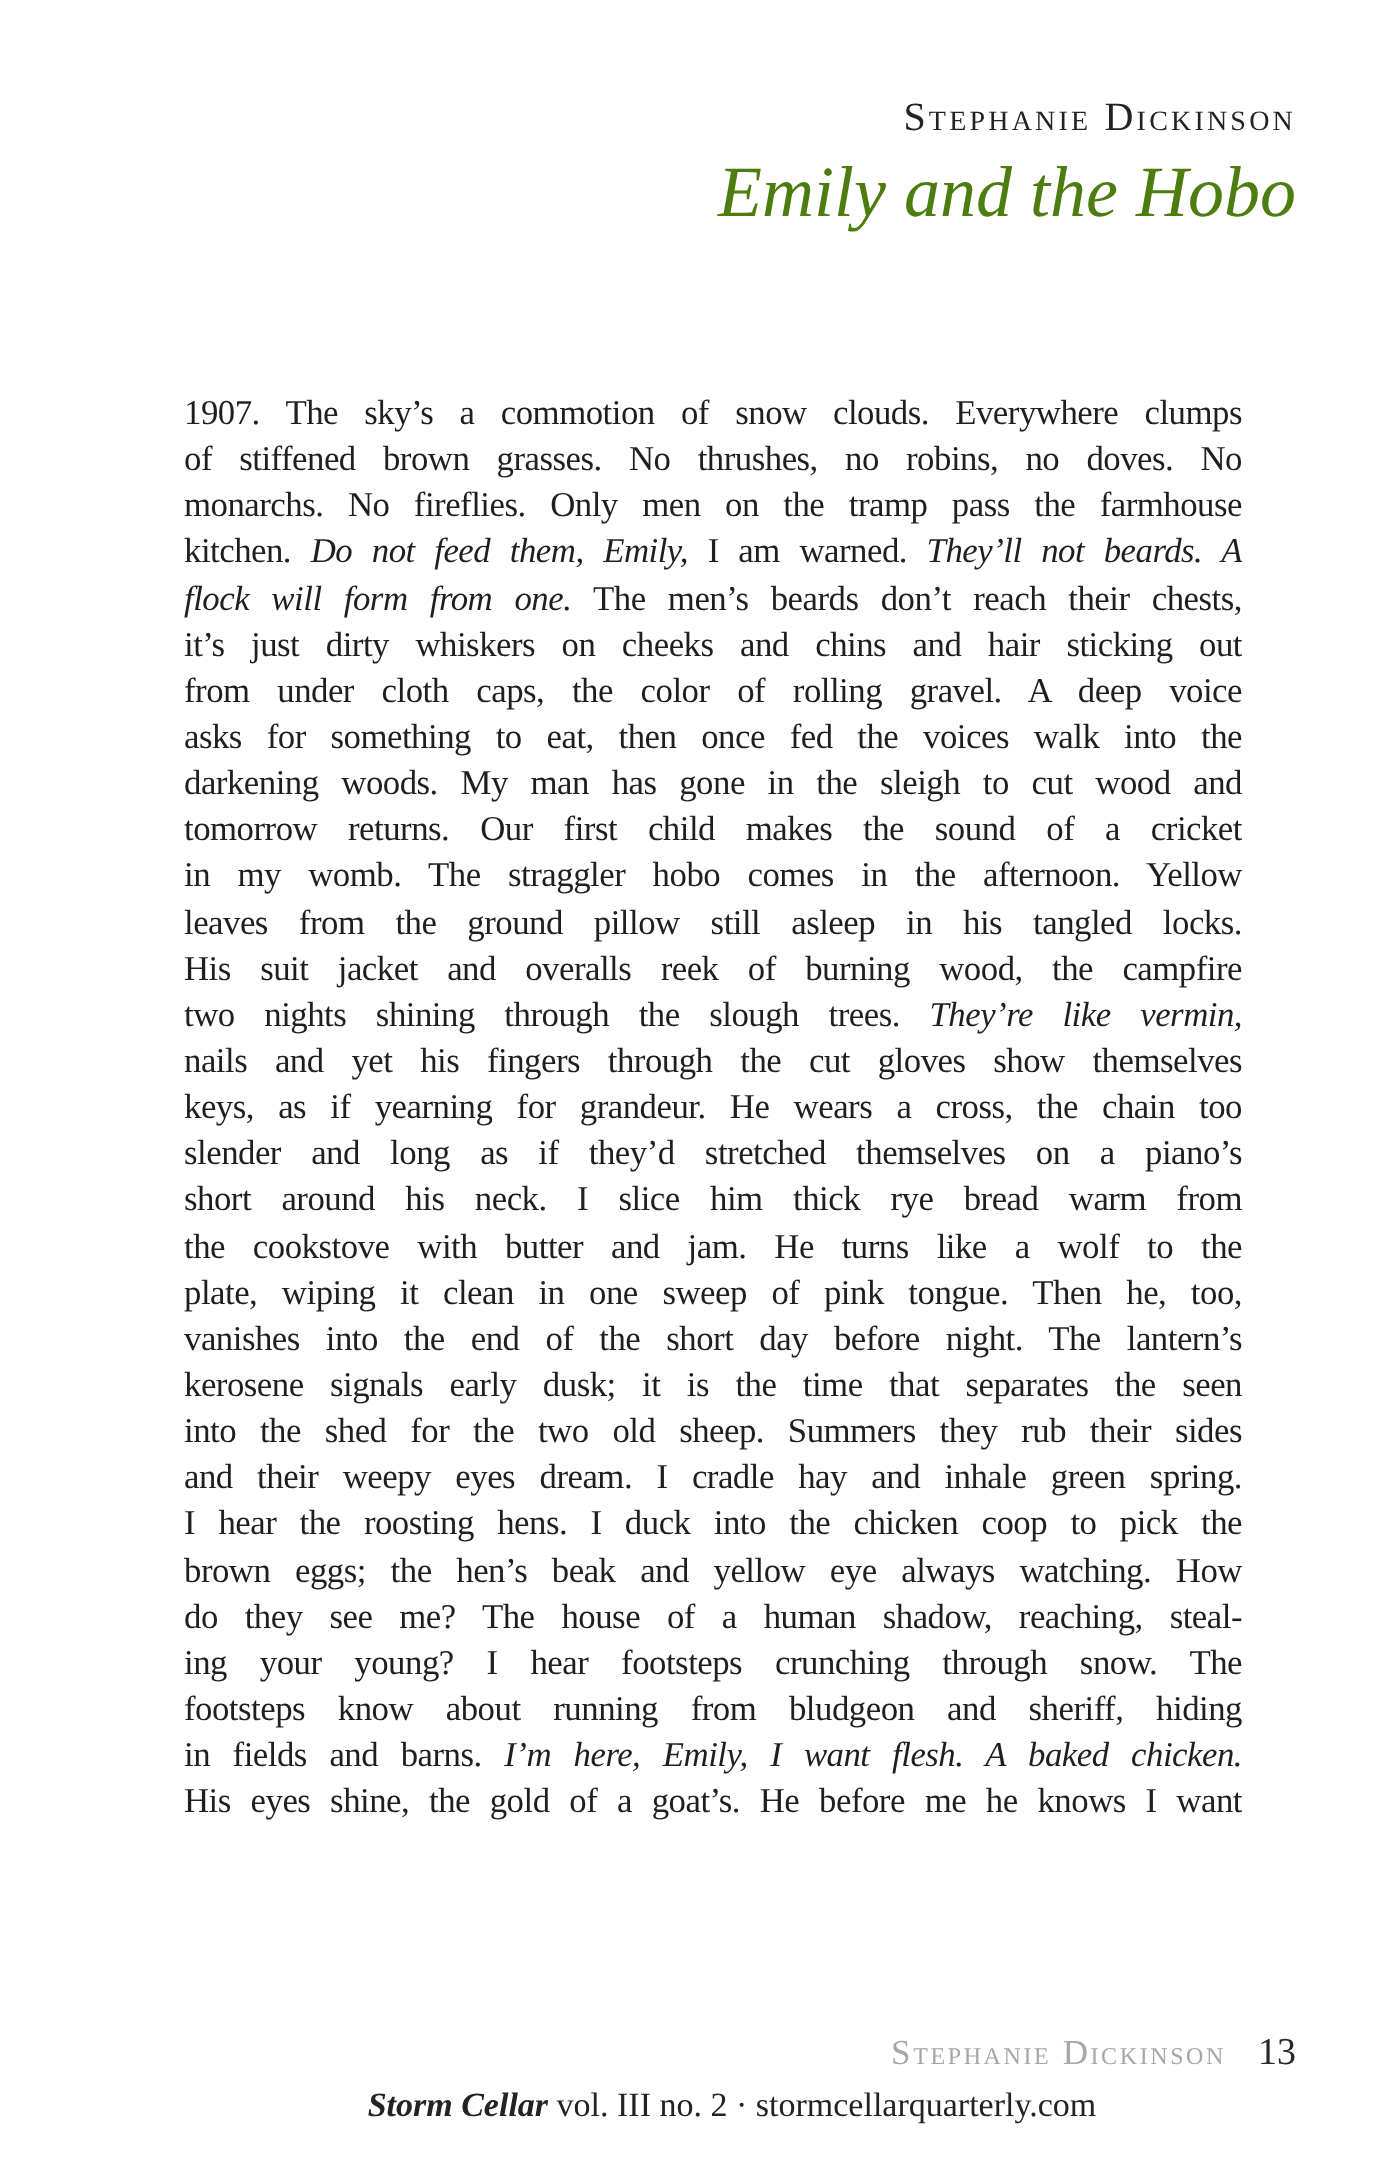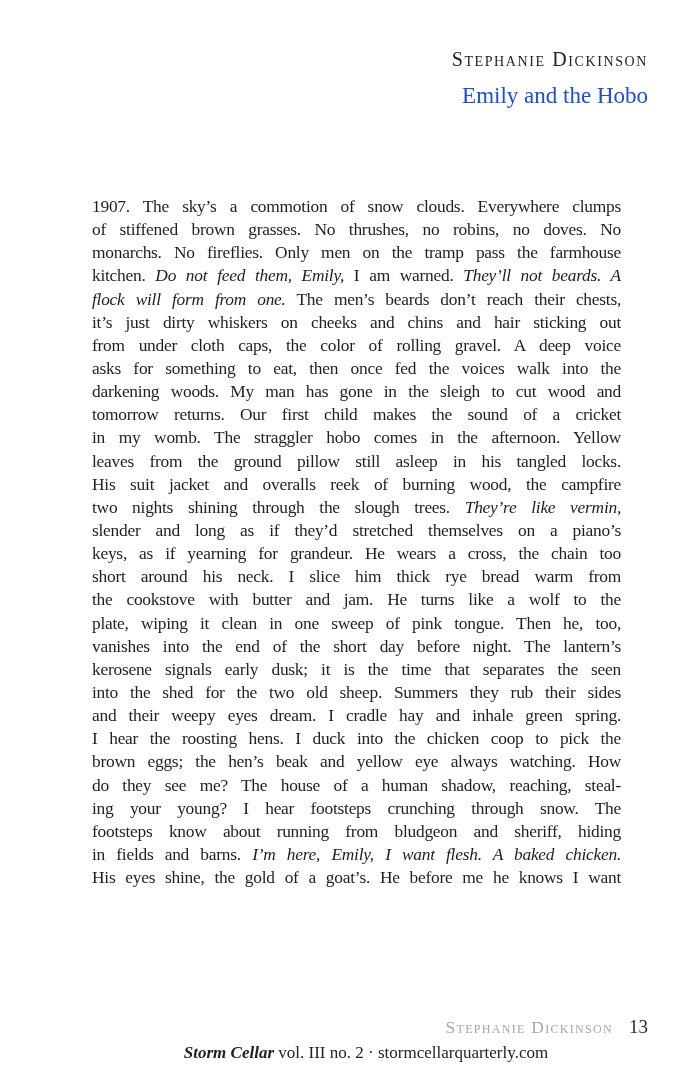--- a/index.html
+++ b/index.html
@@ -21,24 +21,25 @@
     text-align: right;
   }
   .author-name {
     font-variant: small-caps;
     font-size: 20px;
     letter-spacing: 1.6px;
     line-height: 22px;
     color: #262222;
   }
   .story-title {
-    font-size: 23px;
+    font-style: italic;
+    font-size: 36px;
     line-height: 30px;
     margin-top: 11px;
-    color: #1d4ed8;
+    color: #4d7c0f;
   }
 
   
   .story-body {
     position: absolute;
     left: 92px;
     top: 195px;
     width: 529px;
   }
   .body-line {
@@ -102,22 +103,23 @@
       <div class="body-line"><i>flock will form from one.</i><span> The men’s beards don’t reach their chests,</span></div>
       <div class="body-line"><span>it’s just dirty whiskers on cheeks and chins and hair sticking out</span></div>
       <div class="body-line"><span>from under cloth caps, the color of rolling gravel. A deep voice</span></div>
       <div class="body-line"><span>asks for something to eat, then once fed the voices walk into the</span></div>
       <div class="body-line"><span>darkening woods. My man has gone in the sleigh to cut wood and</span></div>
       <div class="body-line"><span>tomorrow returns. Our first child makes the sound of a cricket</span></div>
       <div class="body-line"><span>in my womb. The straggler hobo comes in the afternoon. Yellow</span></div>
       <div class="body-line"><span>leaves from the ground pillow still asleep in his tangled locks.</span></div>
       <div class="body-line"><span>His suit jacket and overalls reek of burning wood, the campfire</span></div>
       <div class="body-line"><span>two nights shining through the slough trees. </span><i>They’re like vermin,</i></div>
+      <div class="body-line"><span>nails and yet his fingers through the cut gloves show themselves</span></div>
+      <div class="body-line"><span>keys, as if yearning for grandeur. He wears a cross, the chain too</span></div>
       <div class="body-line"><span>slender and long as if they’d stretched themselves on a piano’s</span></div>
-      <div class="body-line"><span>keys, as if yearning for grandeur. He wears a cross, the chain too</span></div>
       <div class="body-line"><span>short around his neck. I slice him thick rye bread warm from</span></div>
       <div class="body-line"><span>the cookstove with butter and jam. He turns like a wolf to the</span></div>
       <div class="body-line"><span>plate, wiping it clean in one sweep of pink tongue. Then he, too,</span></div>
       <div class="body-line"><span>vanishes into the end of the short day before night. The lantern’s</span></div>
       <div class="body-line"><span>kerosene signals early dusk; it is the time that separates the seen</span></div>
       <div class="body-line"><span>into the shed for the two old sheep. Summers they rub their sides</span></div>
       <div class="body-line"><span>and their weepy eyes dream. I cradle hay and inhale green spring.</span></div>
       <div class="body-line"><span>I hear the roosting hens. I duck into the chicken coop to pick the</span></div>
       <div class="body-line"><span>brown eggs; the hen’s beak and yellow eye always watching. How</span></div>
       <div class="body-line"><span>do they see me? The house of a human shadow, reaching, steal-</span></div>

